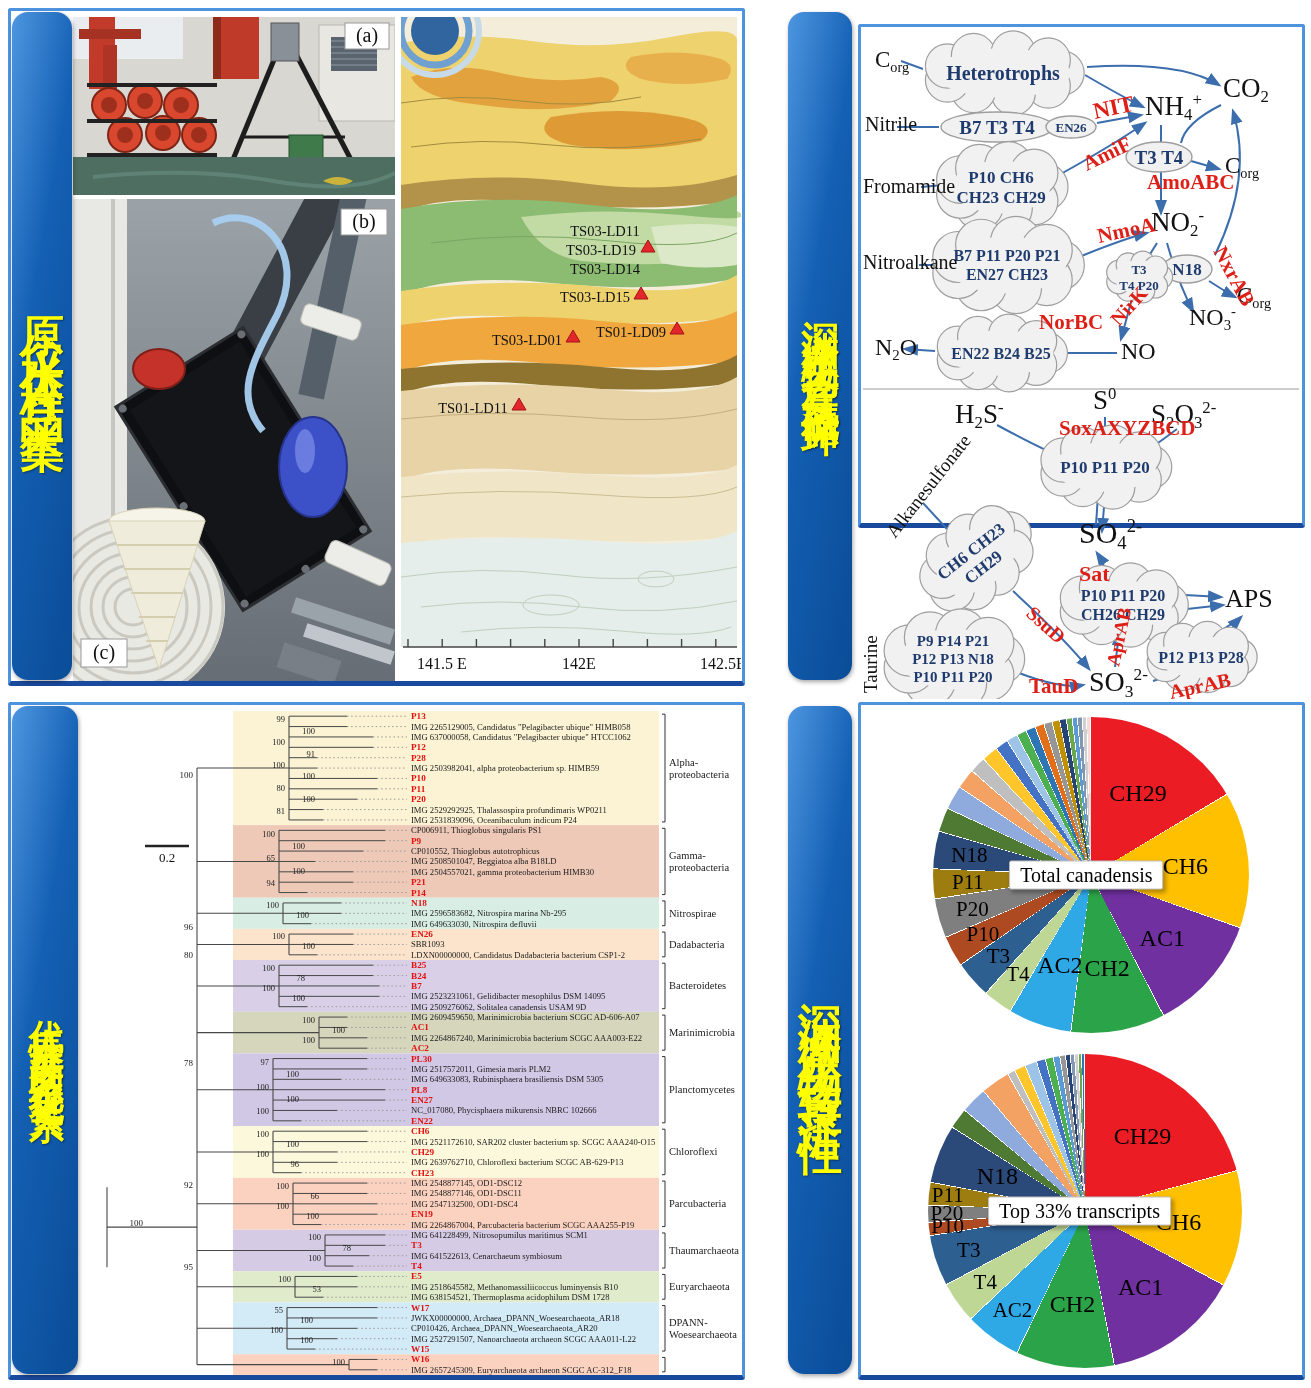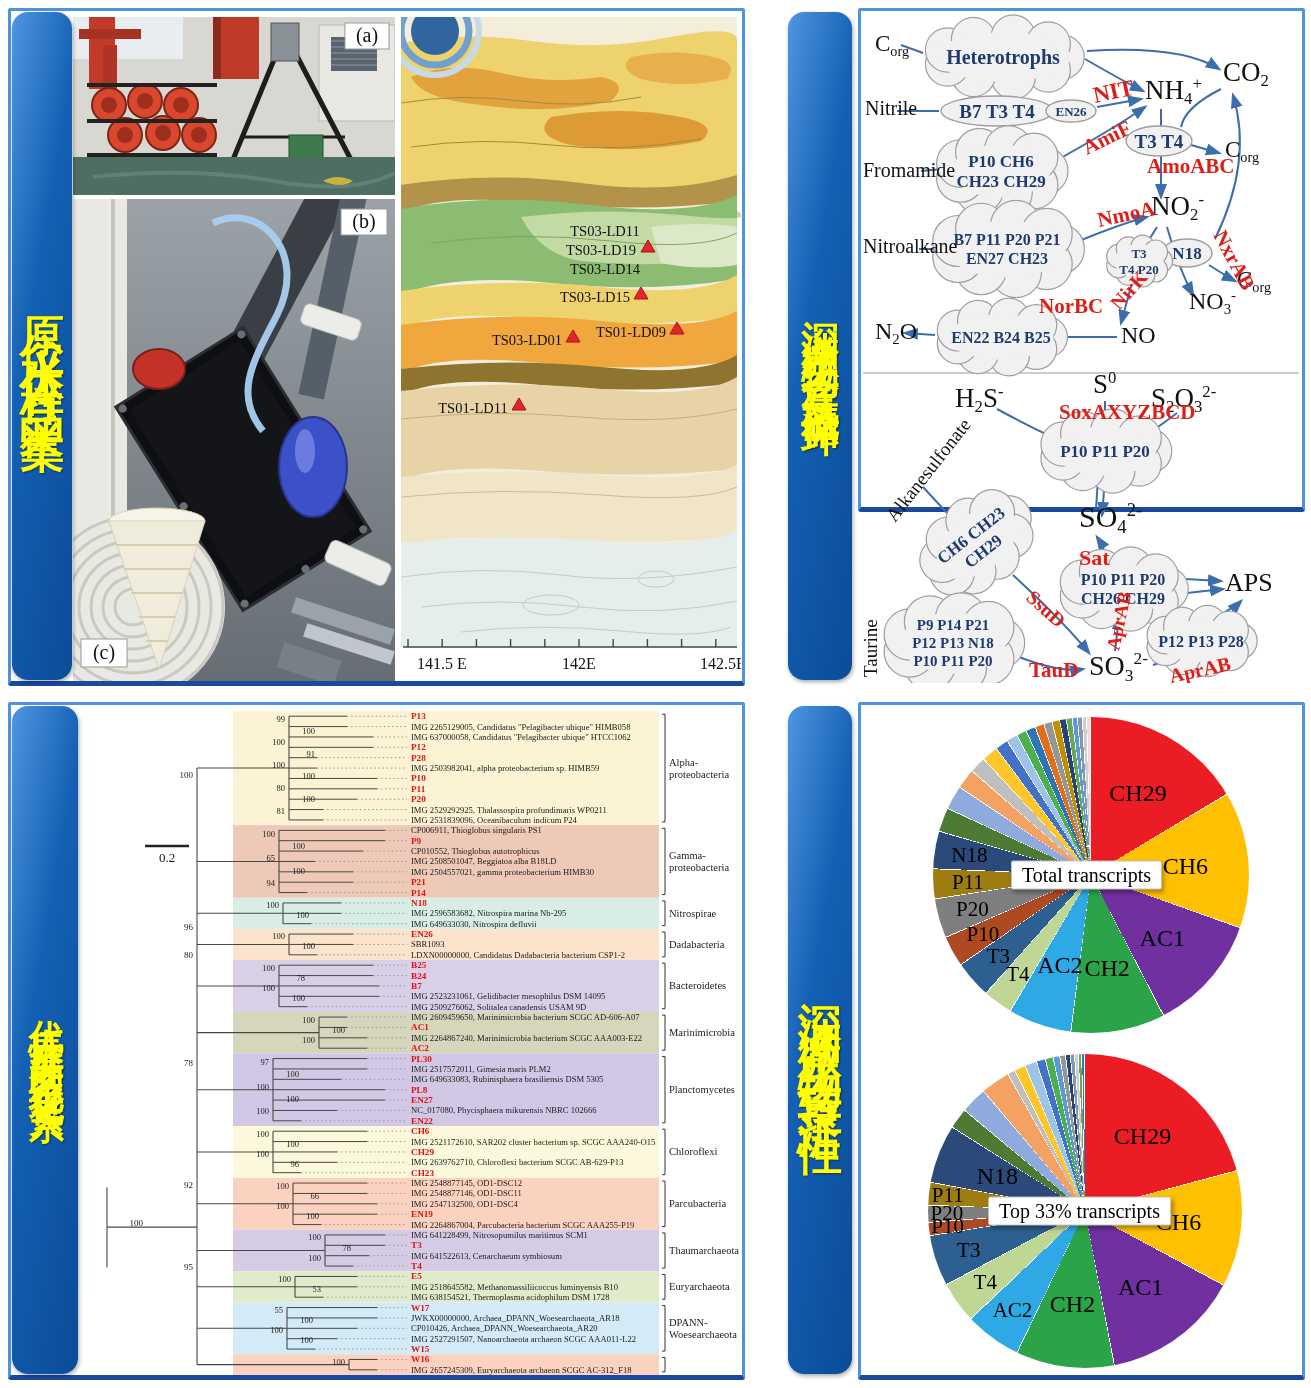--- a/index.html
+++ b/index.html
@@ -177,21 +177,21 @@
       <text x="126" y="328" font-size="14.5" fill="#111" text-anchor="middle" font-family="&quot;Liberation Serif&quot;,serif" font-weight="normal">TS03-LD01</text>
       <polygon points="172,313 165,325 179,325" fill="#E3262B" stroke="#A31418" stroke-width="1"></polygon>
       <text x="230" y="320" font-size="14.5" fill="#111" text-anchor="middle" font-family="&quot;Liberation Serif&quot;,serif" font-weight="normal">TS01-LD09</text>
       <polygon points="276,305 269,317 283,317" fill="#E3262B" stroke="#A31418" stroke-width="1"></polygon>
       <text x="72" y="396" font-size="14.5" fill="#111" text-anchor="middle" font-family="&quot;Liberation Serif&quot;,serif" font-weight="normal">TS01-LD11</text>
       <polygon points="118,381 111,393 125,393" fill="#E3262B" stroke="#A31418" stroke-width="1"></polygon>
     </svg>
 </div>
 <div class="banner b-tl">原位水体样品采集</div>
 
-<div class="qbox" id="q-tr" style="left:858px;top:8px;width:447px;height:504px;">
+<div class="qbox" id="q-tr" style="left:858px;top:24px;width:447px;height:504px;">
   <svg id="cycleSvg" style="left:0;top:0;" width="441" height="672" viewBox="0 0 441 672">
       <defs>
         <marker id="ah" markerWidth="9" markerHeight="8" refX="6.5" refY="3" orient="auto">
           <path d="M0,0 L8,3 L0,6 Z" fill="#3C6EAE"></path>
         </marker>
       </defs>
       <line x1="2" y1="362" x2="438" y2="362" stroke="#BDBDBD" stroke-width="1.5"></line>
       <path d="M40,34 L62,42" fill="none" stroke="#3C6EAE" stroke-width="2"></path>
       <path d="M224,48 Q262,70 282,80" fill="none" stroke="#3C6EAE" stroke-width="2" marker-end="url(#ah)"></path>
       <path d="M226,40 Q320,34 358,58" fill="none" stroke="#3C6EAE" stroke-width="2" marker-end="url(#ah)"></path>
@@ -737,21 +737,21 @@
       <text x="108" y="564" font-size="9" fill="#222" text-anchor="end" font-family="&quot;Liberation Serif&quot;,serif" font-weight="normal">95</text>
       <line x1="60" y1="140" x2="104" y2="140" stroke="#222" stroke-width="2.4"></line>
       <text x="82" y="156" font-size="13" fill="#111" text-anchor="middle" font-family="&quot;Liberation Serif&quot;,serif" font-weight="normal">0.2</text>
     </svg>
 </div>
 <div class="banner b-bl">代表性类群的系统进化关系</div>
 
 <div class="qbox" id="q-br" style="left:858px;top:702px;width:447px;height:678px;">
   <div class="pieWrap" id="pw0" style="left:72px;top:12px;width:316px;height:316px;">
     <div class="pieDisc" id="pie0" style="background: conic-gradient(rgb(236, 28, 36) 0deg, rgb(236, 28, 36) 59.09deg, rgb(255, 255, 255) 59.09deg, rgb(255, 255, 255) 59.44deg, rgb(255, 192, 0) 59.44deg, rgb(255, 192, 0) 109.33deg, rgb(255, 255, 255) 109.33deg, rgb(255, 255, 255) 109.68deg, rgb(112, 48, 160) 109.68deg, rgb(112, 48, 160) 152.5deg, rgb(255, 255, 255) 152.5deg, rgb(255, 255, 255) 152.85deg, rgb(43, 163, 72) 152.85deg, rgb(43, 163, 72) 187.17deg, rgb(255, 255, 255) 187.17deg, rgb(255, 255, 255) 187.52deg, rgb(47, 168, 230) 187.52deg, rgb(47, 168, 230) 210.52deg, rgb(255, 255, 255) 210.52deg, rgb(255, 255, 255) 210.87deg, rgb(191, 215, 149) 210.87deg, rgb(191, 215, 149) 221.49deg, rgb(255, 255, 255) 221.49deg, rgb(255, 255, 255) 221.84deg, rgb(46, 95, 145) 221.84deg, rgb(46, 95, 145) 235.29deg, rgb(255, 255, 255) 235.29deg, rgb(255, 255, 255) 235.64deg, rgb(174, 74, 34) 235.64deg, rgb(174, 74, 34) 246.61deg, rgb(255, 255, 255) 246.61deg, rgb(255, 255, 255) 246.96deg, rgb(127, 127, 127) 246.96deg, rgb(127, 127, 127) 261.11deg, rgb(255, 255, 255) 261.11deg, rgb(255, 255, 255) 261.46deg, rgb(158, 125, 16) 261.46deg, rgb(158, 125, 16) 272.08deg, rgb(255, 255, 255) 272.08deg, rgb(255, 255, 255) 272.43deg, rgb(43, 74, 121) 272.43deg, rgb(43, 74, 121) 285.88deg, rgb(255, 255, 255) 285.88deg, rgb(255, 255, 255) 286.23deg, rgb(78, 122, 52) 286.23deg, rgb(78, 122, 52) 294.73deg, rgb(255, 255, 255) 294.73deg, rgb(255, 255, 255) 295.08deg, rgb(143, 170, 220) 295.08deg, rgb(143, 170, 220) 303.57deg, rgb(255, 255, 255) 303.57deg, rgb(255, 255, 255) 303.92deg, rgb(244, 162, 99) 303.92deg, rgb(244, 162, 99) 311deg, rgb(255, 255, 255) 311deg, rgb(255, 255, 255) 311.35deg, rgb(191, 191, 191) 311.35deg, rgb(191, 191, 191) 317.02deg, rgb(255, 255, 255) 317.02deg, rgb(255, 255, 255) 317.37deg, rgb(255, 198, 43) 317.37deg, rgb(255, 198, 43) 323.03deg, rgb(255, 255, 255) 323.03deg, rgb(255, 255, 255) 323.38deg, rgb(68, 114, 196) 323.38deg, rgb(68, 114, 196) 327.81deg, rgb(255, 255, 255) 327.81deg, rgb(255, 255, 255) 328.16deg, rgb(157, 195, 230) 328.16deg, rgb(157, 195, 230) 331.88deg, rgb(255, 255, 255) 331.88deg, rgb(255, 255, 255) 332.23deg, rgb(76, 175, 80) 332.23deg, rgb(76, 175, 80) 335.59deg, rgb(255, 255, 255) 335.59deg, rgb(255, 255, 255) 335.94deg, rgb(46, 117, 182) 335.94deg, rgb(46, 117, 182) 339.13deg, rgb(255, 255, 255) 339.13deg, rgb(255, 255, 255) 339.48deg, rgb(226, 112, 27) 339.48deg, rgb(226, 112, 27) 342.49deg, rgb(255, 255, 255) 342.49deg, rgb(255, 255, 255) 342.84deg, rgb(150, 150, 150) 342.84deg, rgb(150, 150, 150) 345.5deg, rgb(255, 255, 255) 345.5deg, rgb(255, 255, 255) 345.85deg, rgb(191, 144, 0) 345.85deg, rgb(191, 144, 0) 348.33deg, rgb(255, 255, 255) 348.33deg, rgb(255, 255, 255) 348.68deg, rgb(38, 68, 120) 348.68deg, rgb(38, 68, 120) 350.8deg, rgb(255, 255, 255) 350.8deg, rgb(255, 255, 255) 351.15deg, rgb(106, 168, 79) 351.15deg, rgb(106, 168, 79) 352.93deg, rgb(255, 255, 255) 352.93deg, rgb(255, 255, 255) 353.28deg, rgb(91, 155, 213) 353.28deg, rgb(91, 155, 213) 354.87deg, rgb(255, 255, 255) 354.87deg, rgb(255, 255, 255) 355.22deg, rgb(132, 151, 176) 355.22deg, rgb(132, 151, 176) 356.64deg, rgb(255, 255, 255) 356.64deg, rgb(255, 255, 255) 356.99deg, rgb(208, 206, 206) 356.99deg, rgb(208, 206, 206) 358.23deg, rgb(255, 255, 255) 358.23deg, rgb(255, 255, 255) 358.58deg, rgb(242, 220, 219) 358.58deg, rgb(242, 220, 219) 359.65deg, rgb(255, 255, 255) 359.65deg, rgb(255, 255, 255) 360deg);"></div>
-    <div class="chip">Total transcripts</div>
+    <div class="chip">Total canadensis</div>
   <div class="sliceLabel" style="left: 204.998px; top: 75.6701px; font-size: 24px;">CH29</div>
       <div class="sliceLabel" style="left: 252.373px; top: 149.013px; font-size: 24px;">CH6</div>
       <div class="sliceLabel" style="left: 229.26px; top: 220.522px; font-size: 24px;">AC1</div>
       <div class="sliceLabel" style="left: 174.166px; top: 251.412px; font-size: 24px;">CH2</div>
       <div class="sliceLabel" style="left: 126.833px; top: 247.53px; font-size: 24px;">AC2</div>
       <div class="sliceLabel" style="left: 84.9471px; top: 257.254px; font-size: 21px;">T4</div>
       <div class="sliceLabel" style="left: 65.3616px; top: 239.279px; font-size: 21px;">T3</div>
       <div class="sliceLabel" style="left: 49.9033px; top: 217.188px; font-size: 21px;">P10</div>
       <div class="sliceLabel" style="left: 39.4096px; top: 191.532px; font-size: 21px;">P20</div>
       <div class="sliceLabel" style="left: 34.9348px; top: 164.561px; font-size: 21px;">P11</div>

